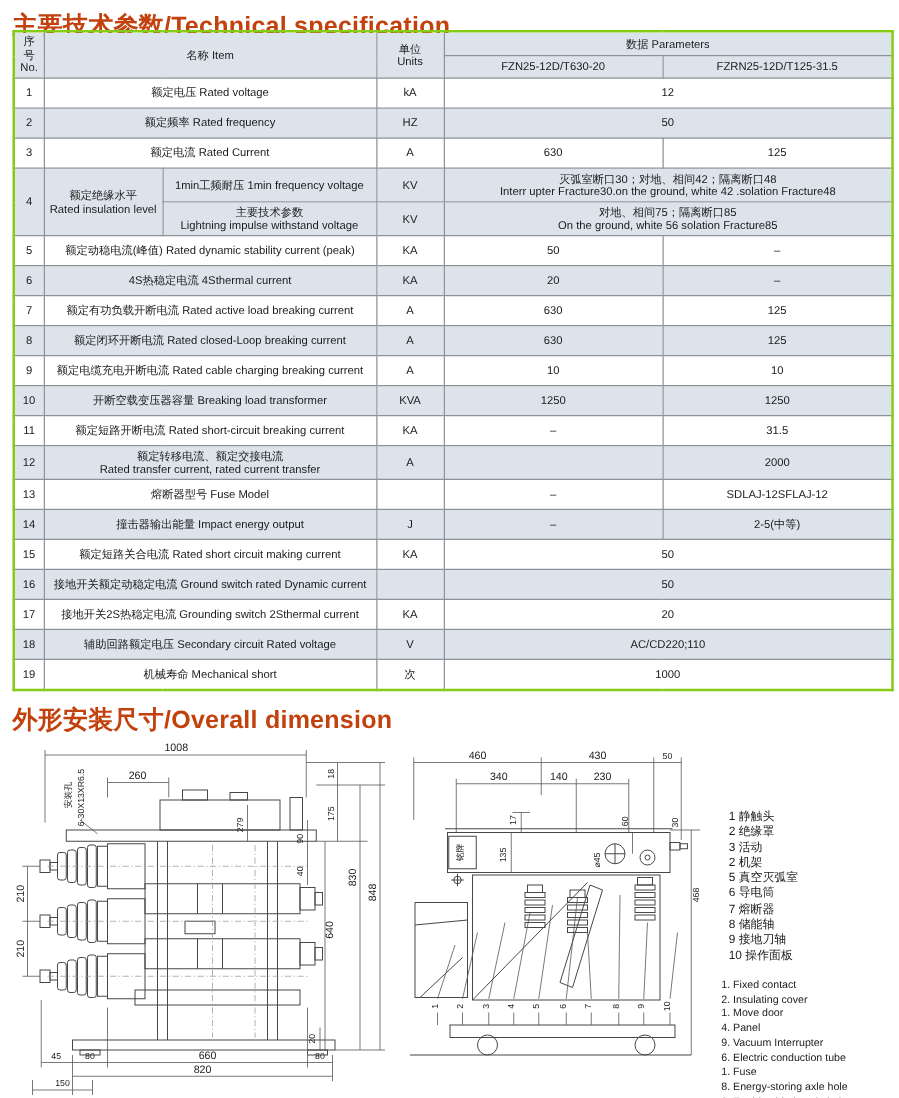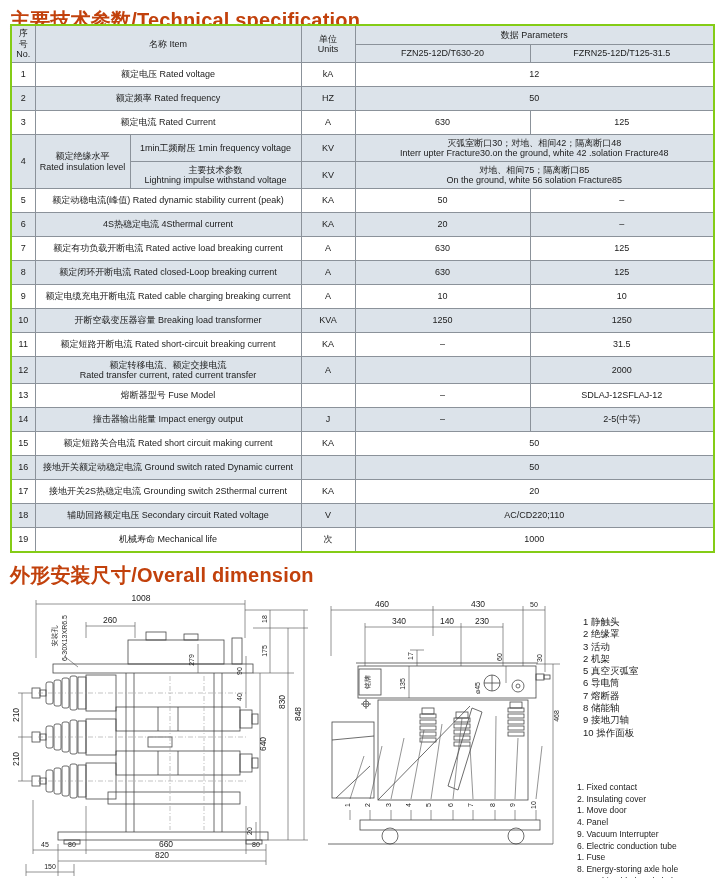--- a/index.html
+++ b/index.html
@@ -21,21 +21,21 @@
   td.val2{font-size:7.5px;line-height:1.25}
   tr.tall td{height:26px}
   td.hdr{font-size:9px;line-height:1.2}
   .nowrap{white-space:nowrap}
 
   .draw{position:absolute}
   #front-svg{left:8px;top:594px}
   #side-svg{left:320px;top:596px}
   .parts{position:absolute}
   .parts div{white-space:nowrap}
-  #parts-cn{left:583px;top:616px;font-size:9.5px}
+  #parts-cn{left:583px;top:648px;font-size:9.5px}
   #parts-cn div{line-height:12.3px}
   #parts-en{left:577px;top:782px;font-size:8.5px}
   #parts-en div{line-height:11.7px}
 
   
   .mech{stroke:#474747;stroke-width:.8;fill:none}
   .axis{stroke:#9a9a9a;stroke-width:.6;stroke-dasharray:5 2 1 2;fill:none}
   .dl{stroke:#5a5a5a;stroke-width:.65;fill:none}
   .dt{font-size:8.5px;fill:#222;font-family:"Liberation Sans","DejaVu Sans",sans-serif}
   .dts{font-size:7px;fill:#222;font-family:"Liberation Sans","DejaVu Sans",sans-serif}
@@ -188,21 +188,21 @@
     <td colspan="2" class="val">20</td>
   </tr>
   <tr class="shade">
     <td>18</td>
     <td colspan="2" class="item">辅助回路额定电压 Secondary circuit Rated voltage</td>
     <td class="val">V</td>
     <td colspan="2" class="val">AC/CD220;110</td>
   </tr>
   <tr>
     <td>19</td>
-    <td colspan="2" class="item">机械寿命 Mechanical life</td>
+    <td colspan="2" class="item">机械寿命 Mechanical short</td>
     <td class="val">次</td>
     <td colspan="2" class="val">1000</td>
   </tr>
 </tbody>
   </table>
 
 <div id="title2" class="sec-title">外形安装尺寸/Overall dimension</div>
 
 <svg id="front-svg" class="draw" width="310" height="284" viewBox="0 0 310 284">
 

